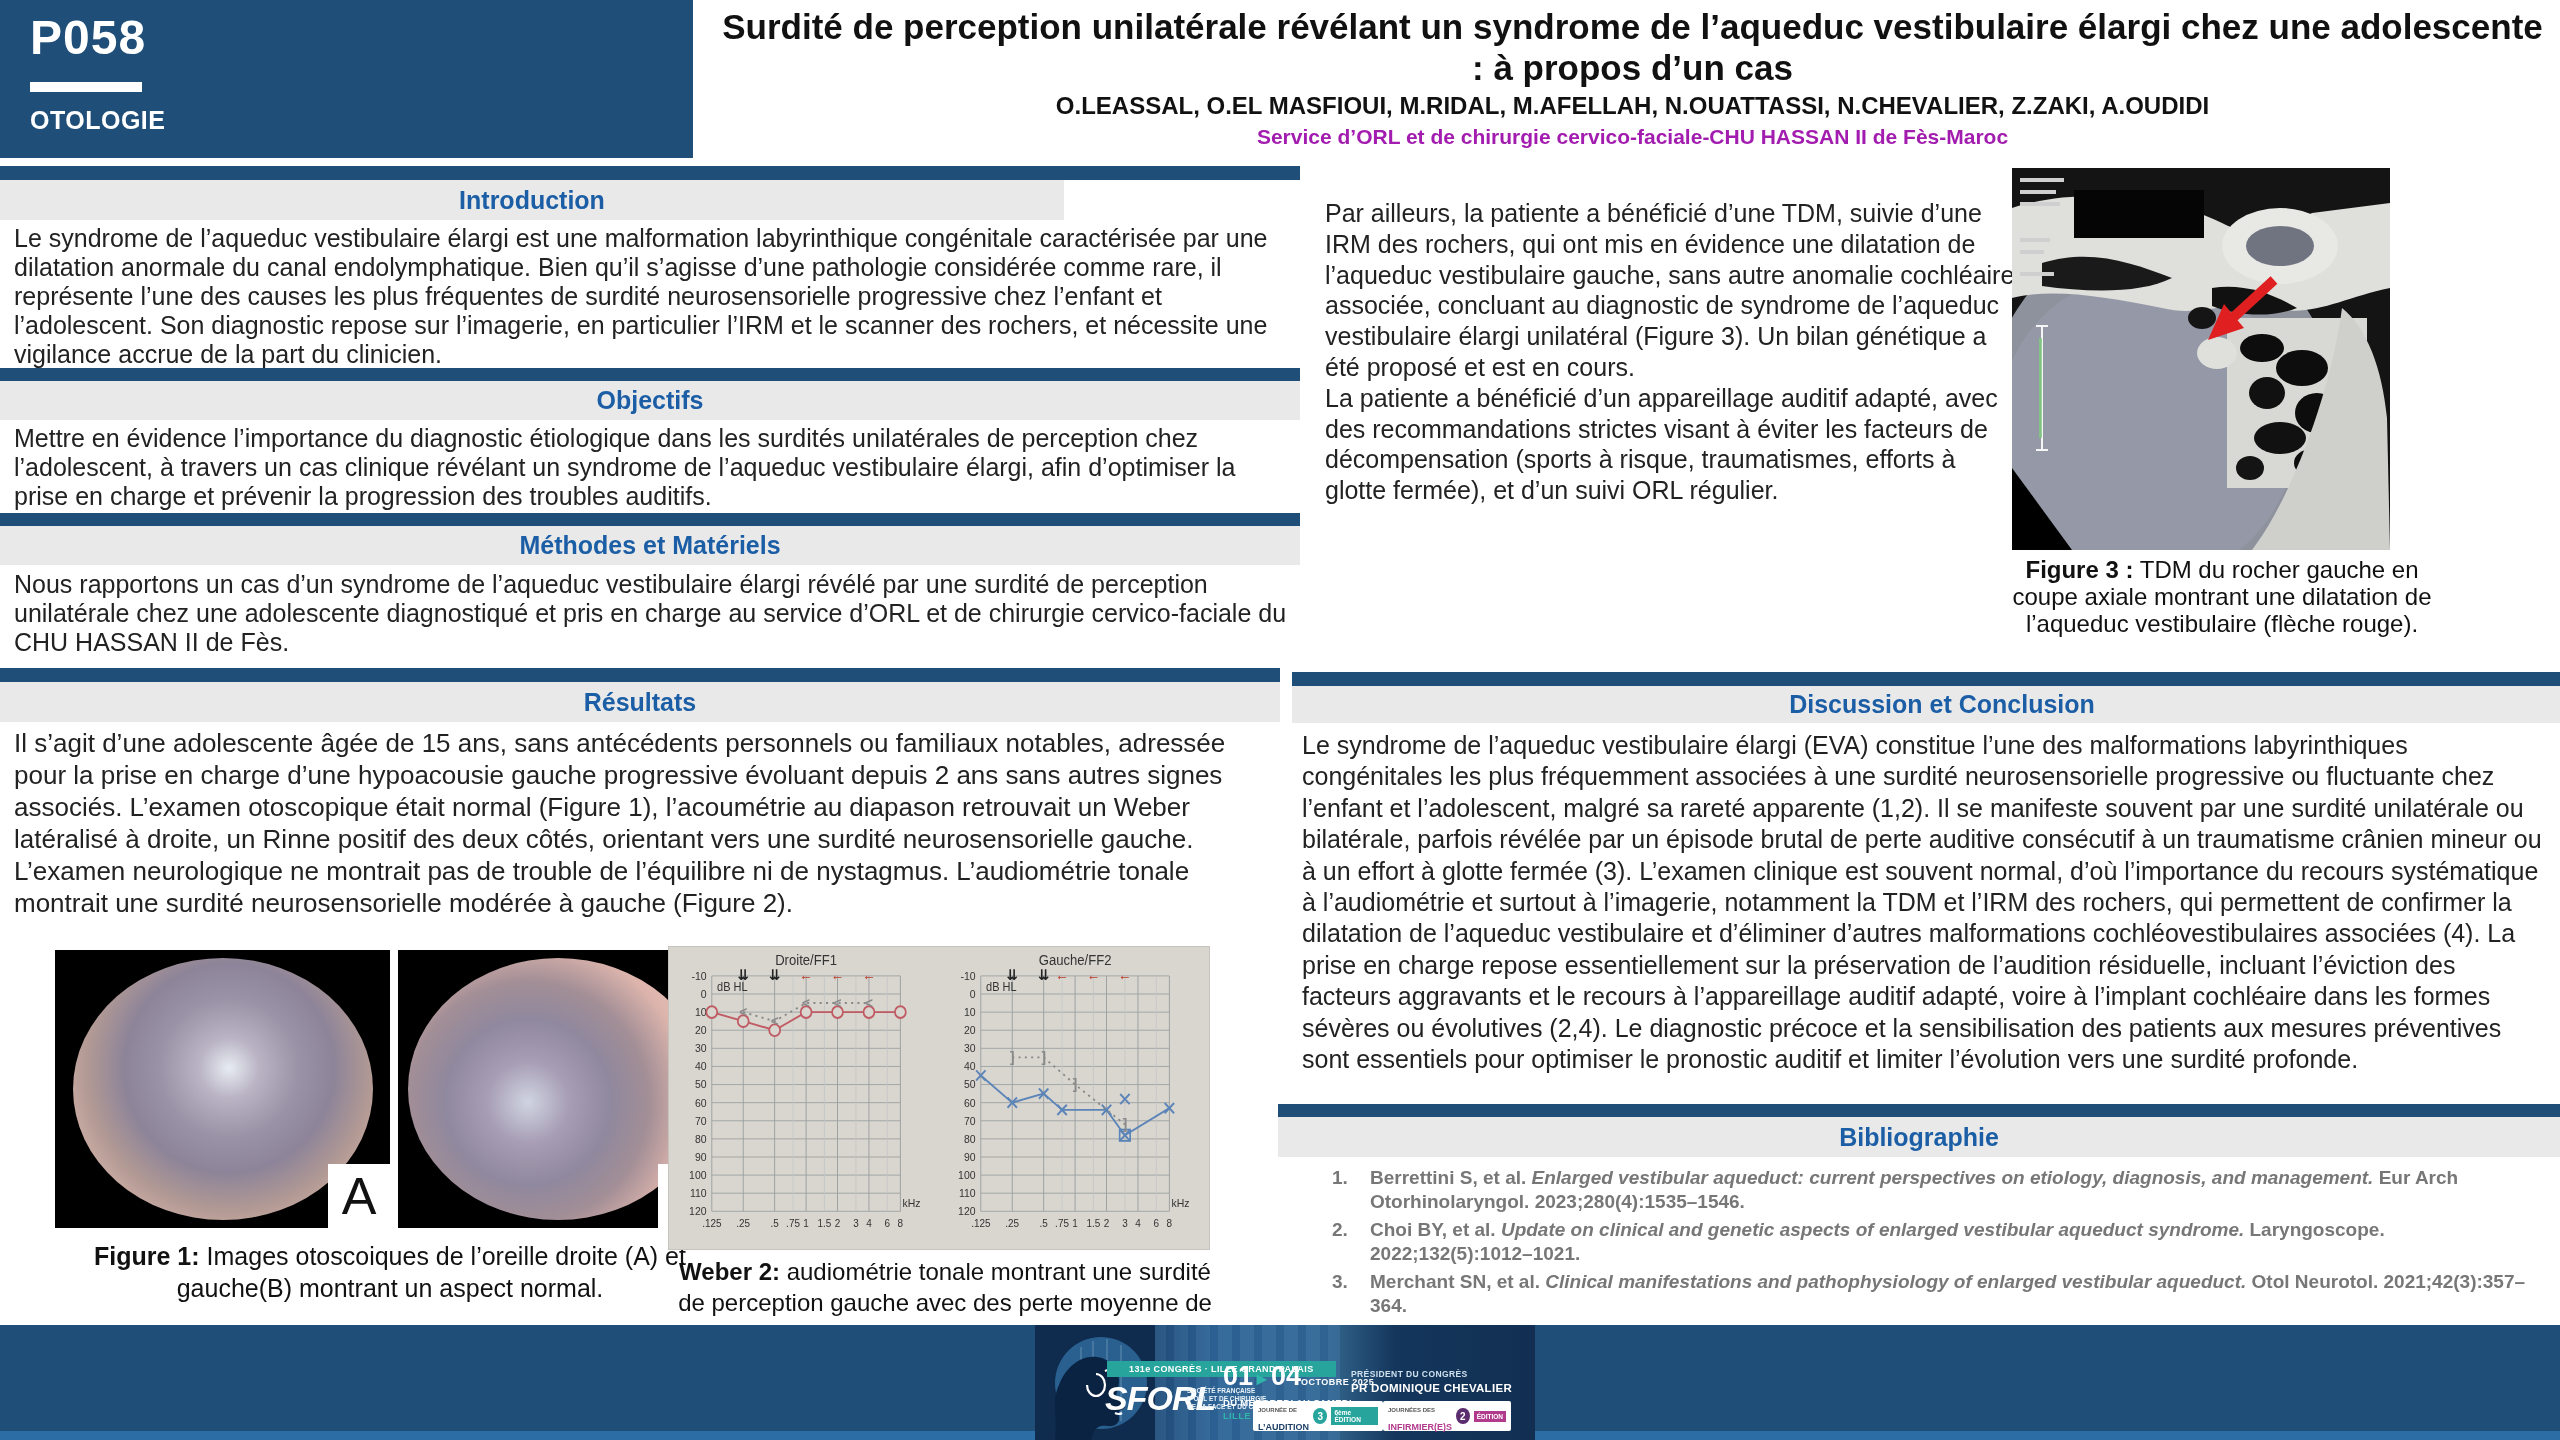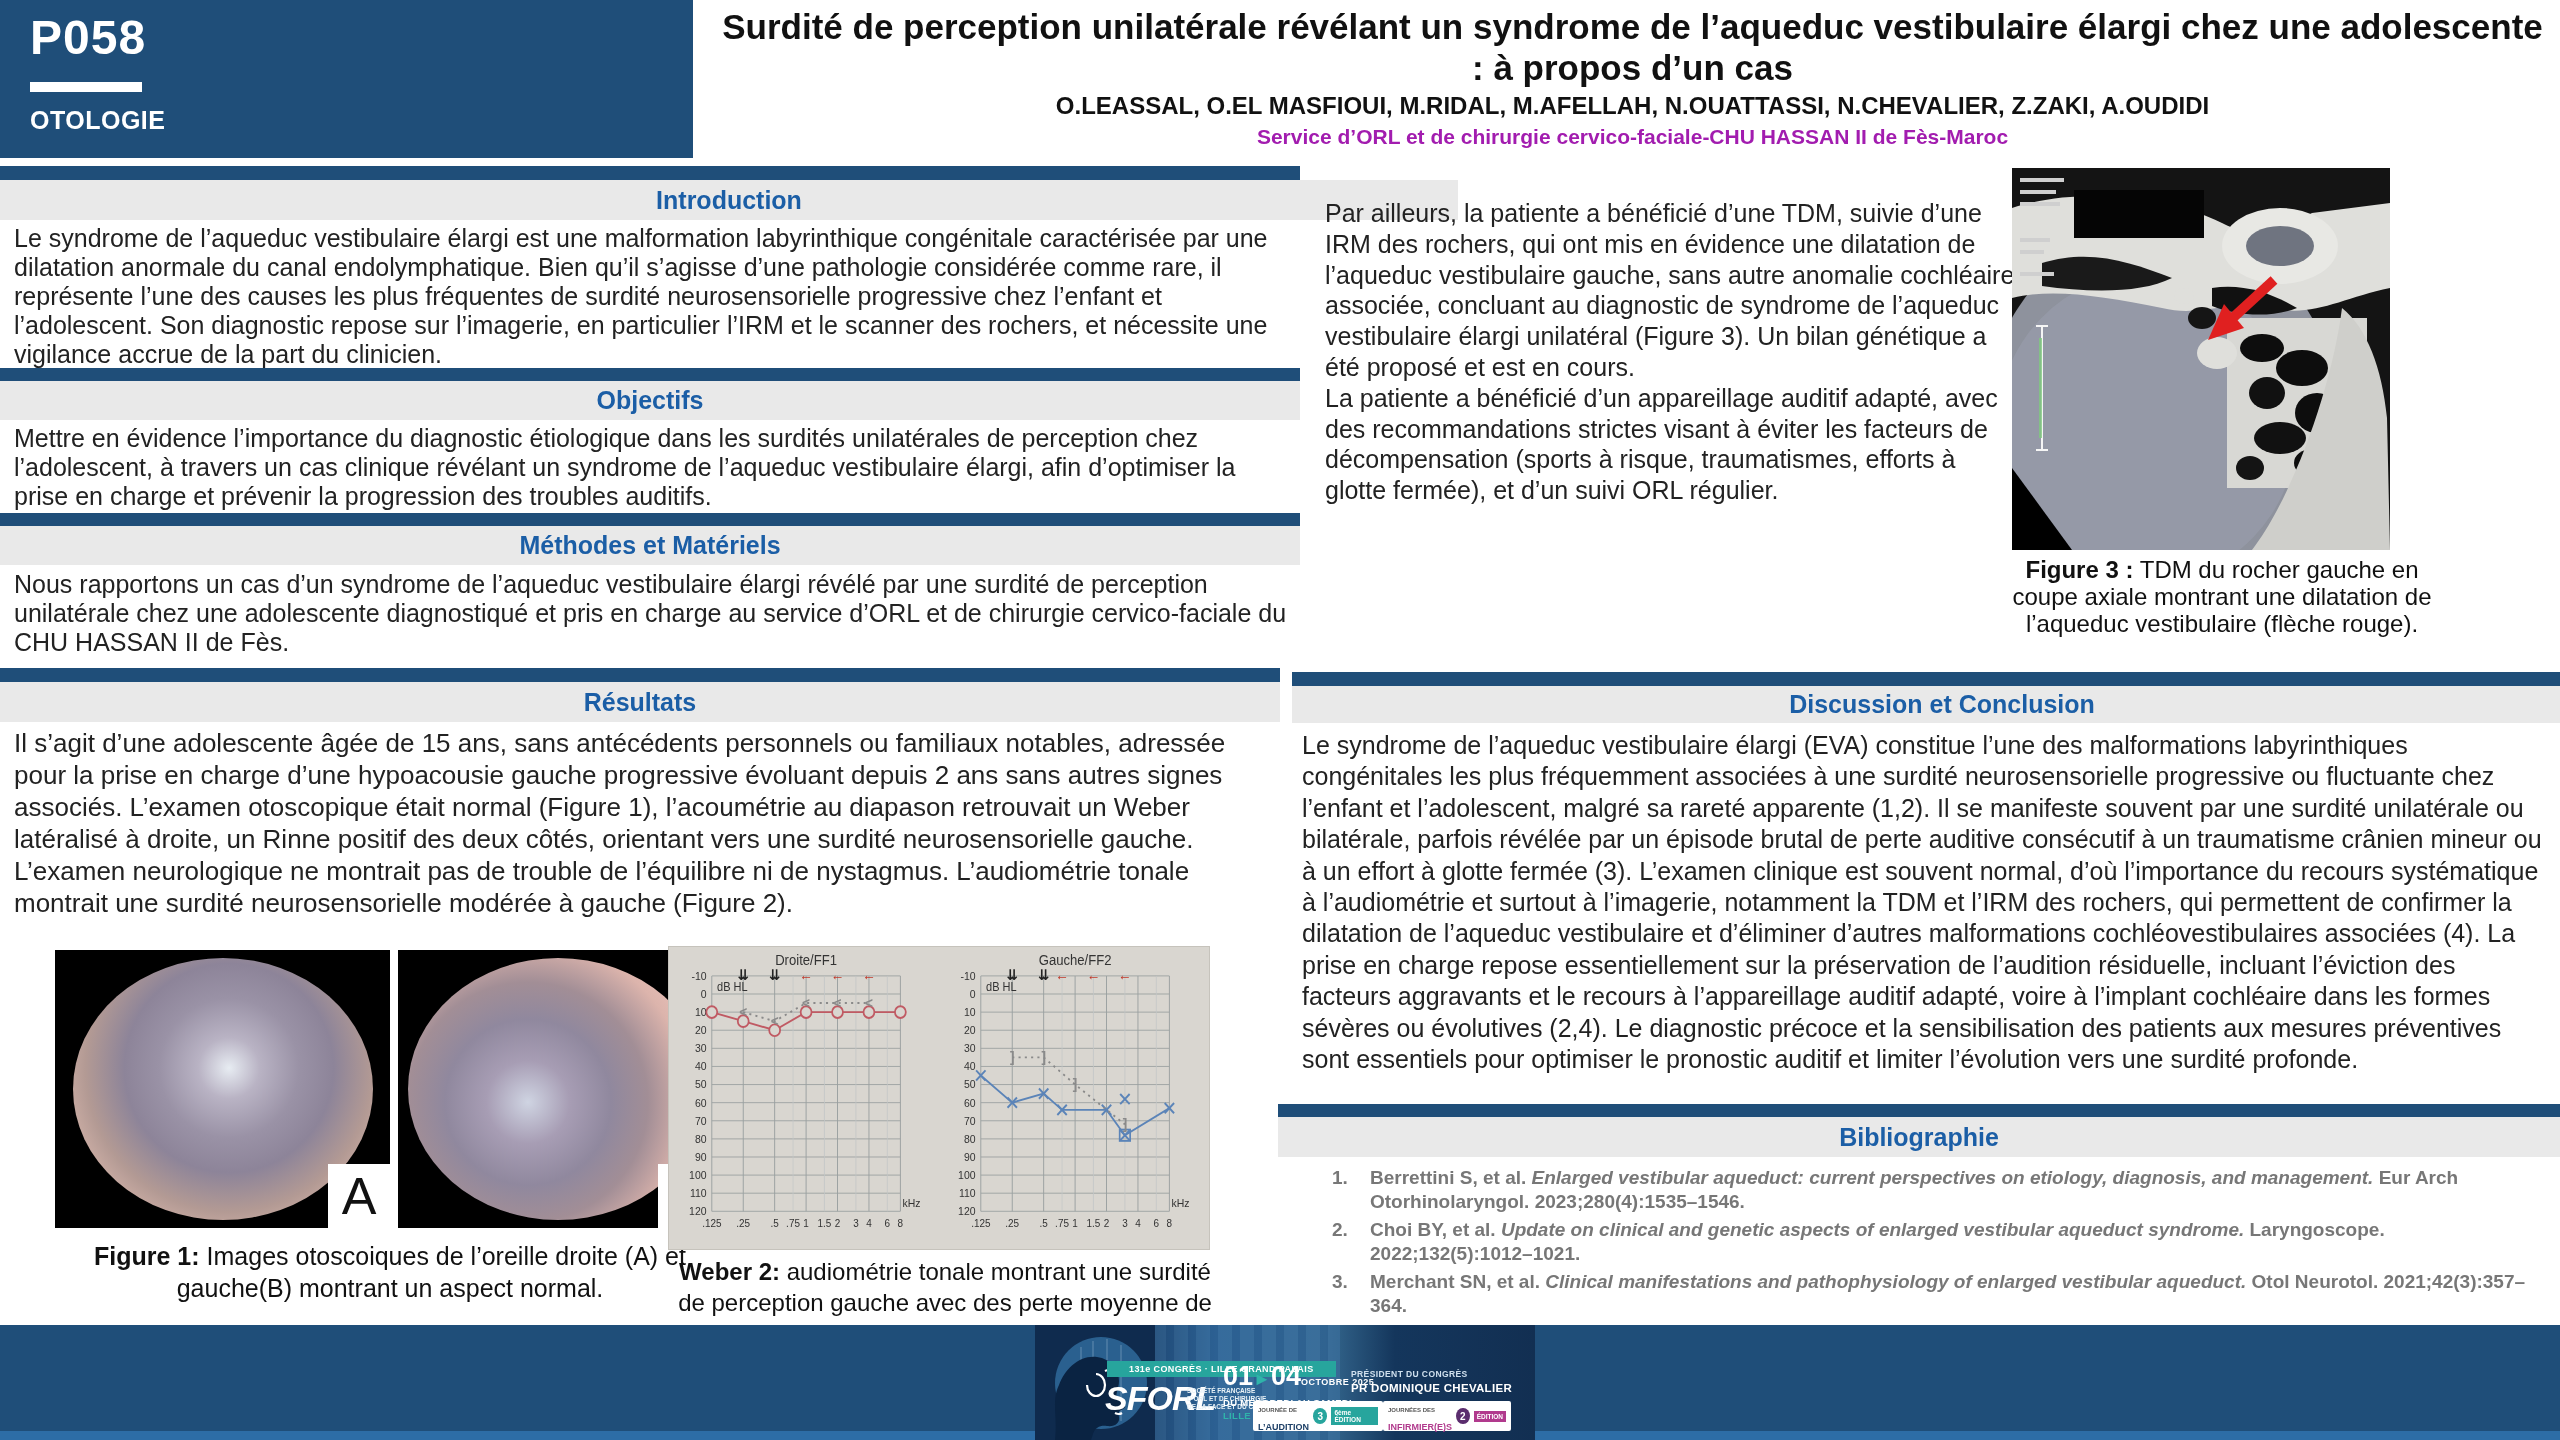--- a/index.html
+++ b/index.html
@@ -79,21 +79,21 @@
   <div class="rule"></div>
   <div class="cat">OTOLOGIE</div>
 </div>
 <div class="abs" id="title-block">
   <div id="poster-title">Surdité de perception unilatérale révélant un syndrome de l’aqueduc vestibulaire élargi chez une adolescente : à propos d’un cas</div>
   <div id="poster-authors">O.LEASSAL, O.EL MASFIOUI, M.RIDAL, M.AFELLAH, N.OUATTASSI, N.CHEVALIER, Z.ZAKI, A.OUDIDI</div>
   <div id="poster-affil">Service d’ORL et de chirurgie cervico-faciale-CHU HASSAN II de Fès-Maroc</div>
 </div>
 
 <div class="bar" style="left:0;top:166px;width:1300px;height:14px;"></div>
-<div class="band" style="left:0;top:180px;width:1458px;height:40px;">
+<div class="band" style="left:0;top:180px;width:1064px;height:40px;">
   <span class="hdr">Introduction</span>
 </div>
 <div class="ptext" style="left:14px;top:224px;width:1278px;font-size:25px;line-height:29px;">Le syndrome de l’aqueduc vestibulaire élargi est une malformation labyrinthique congénitale caractérisée par une dilatation anormale du canal endolymphatique. Bien qu’il s’agisse d’une pathologie considérée comme rare, il représente l’une des causes les plus fréquentes de surdité neurosensorielle progressive chez l’enfant et l’adolescent. Son diagnostic repose sur l’imagerie, en particulier l’IRM et le scanner des rochers, et nécessite une vigilance accrue de la part du clinicien.</div>
 
 <div class="bar" style="left:0;top:368px;width:1300px;height:13px;"></div>
 <div class="band" style="left:0;top:381px;width:1300px;height:39px;">
   <span class="hdr">Objectifs</span>
 </div>
 <div class="ptext" style="left:14px;top:424px;width:1270px;font-size:25px;line-height:29px;">Mettre en évidence l’importance du diagnostic étiologique dans les surdités unilatérales de perception chez l’adolescent, à travers un cas clinique révélant un syndrome de l’aqueduc vestibulaire élargi, afin d’optimiser la prise en charge et prévenir la progression des troubles auditifs.</div>
 

